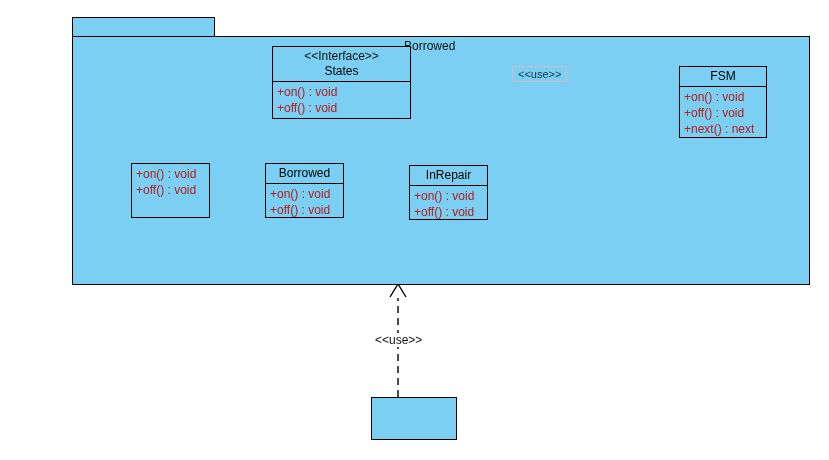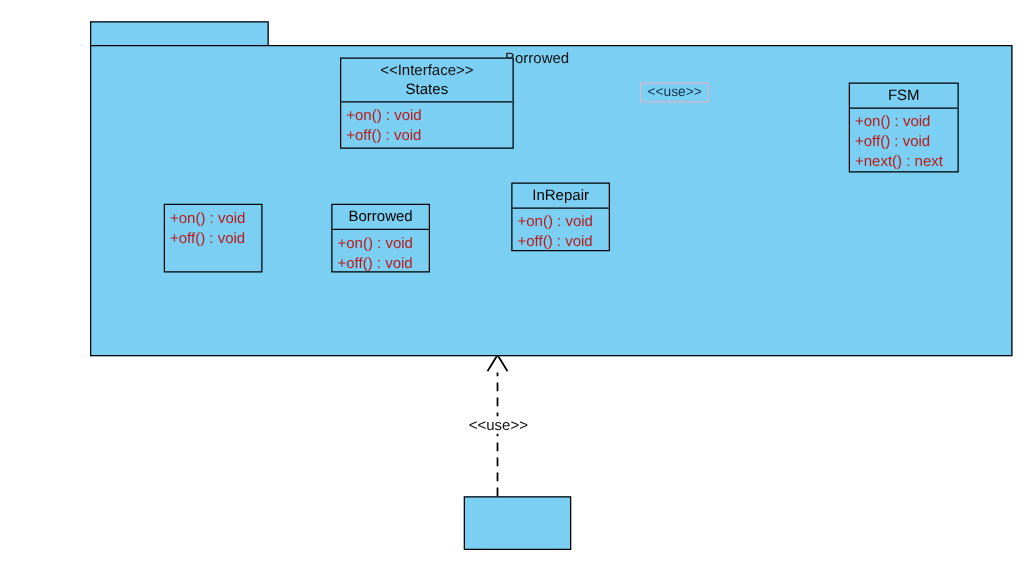--- a/index.html
+++ b/index.html
@@ -181,21 +181,21 @@
 <div class="cls" style="left:265px; top:163px; width:79px; height:55px;">
   <div class="head">
     <span class="name">Borrowed</span>
   </div>
   <div class="ops">
     <span class="op">+on() : void</span>
     <span class="op">+off() : void</span>
   </div>
 </div>
 
-<div class="cls" style="left:409px; top:146px; width:79px; height:55px;">
+<div class="cls" style="left:409px; top:165px; width:79px; height:55px;">
   <div class="head">
     <span class="name">InRepair</span>
   </div>
   <div class="ops">
     <span class="op">+on() : void</span>
     <span class="op">+off() : void</span>
   </div>
 </div>
 
 <div class="cls" style="left:371px; top:397px; width:86px; height:43px;">

